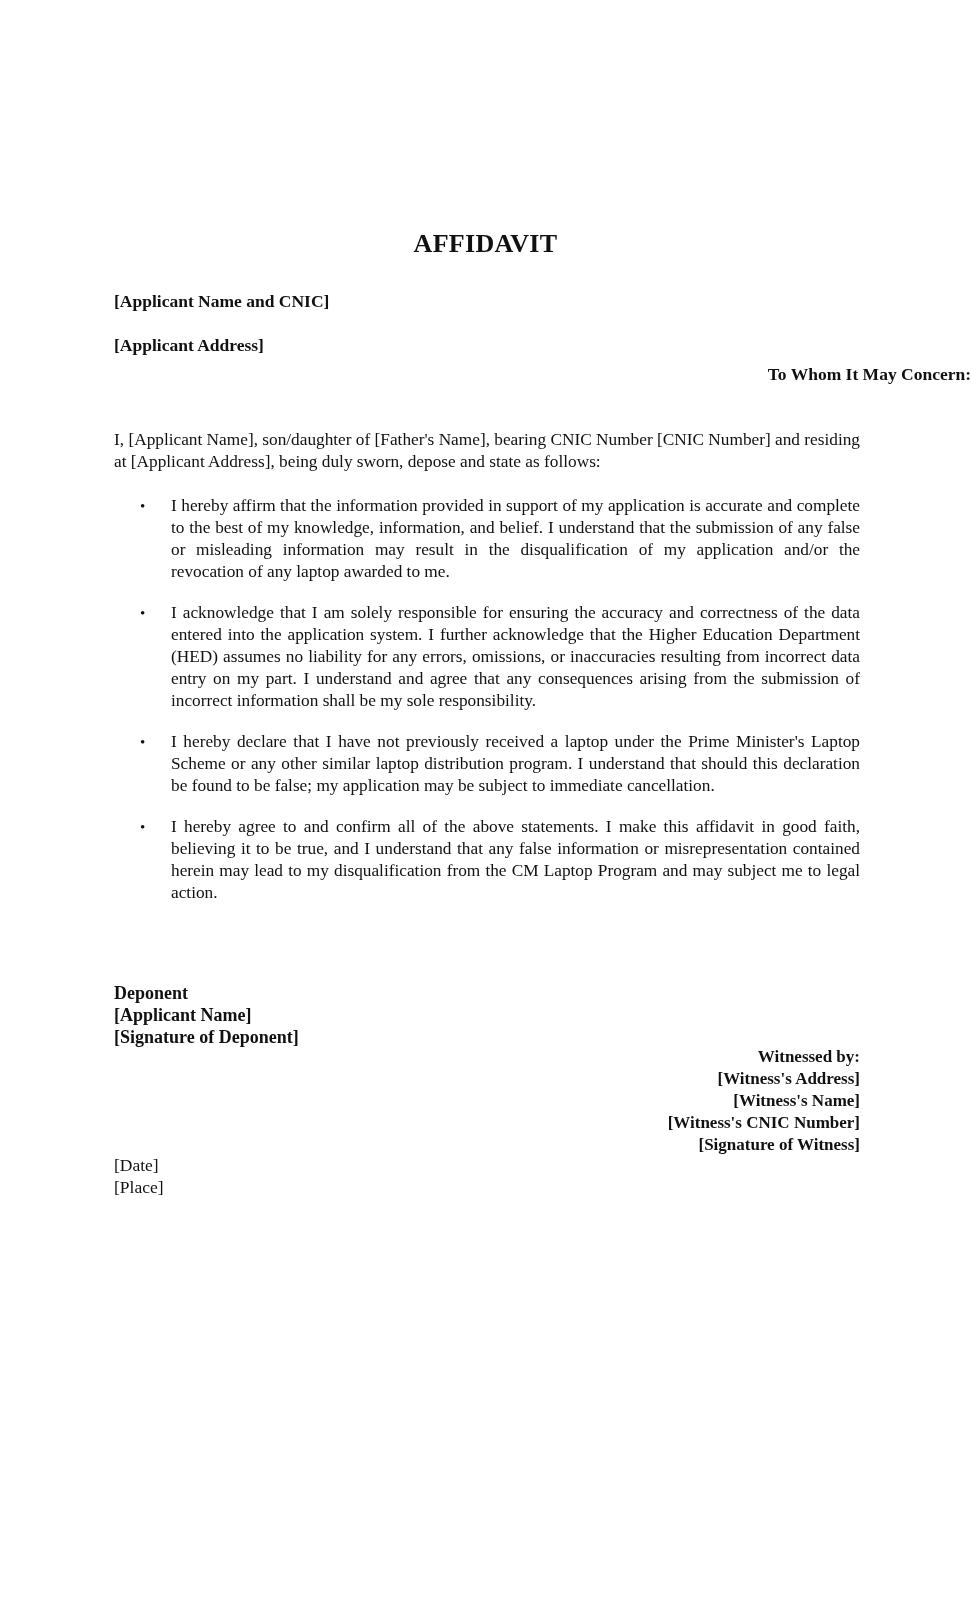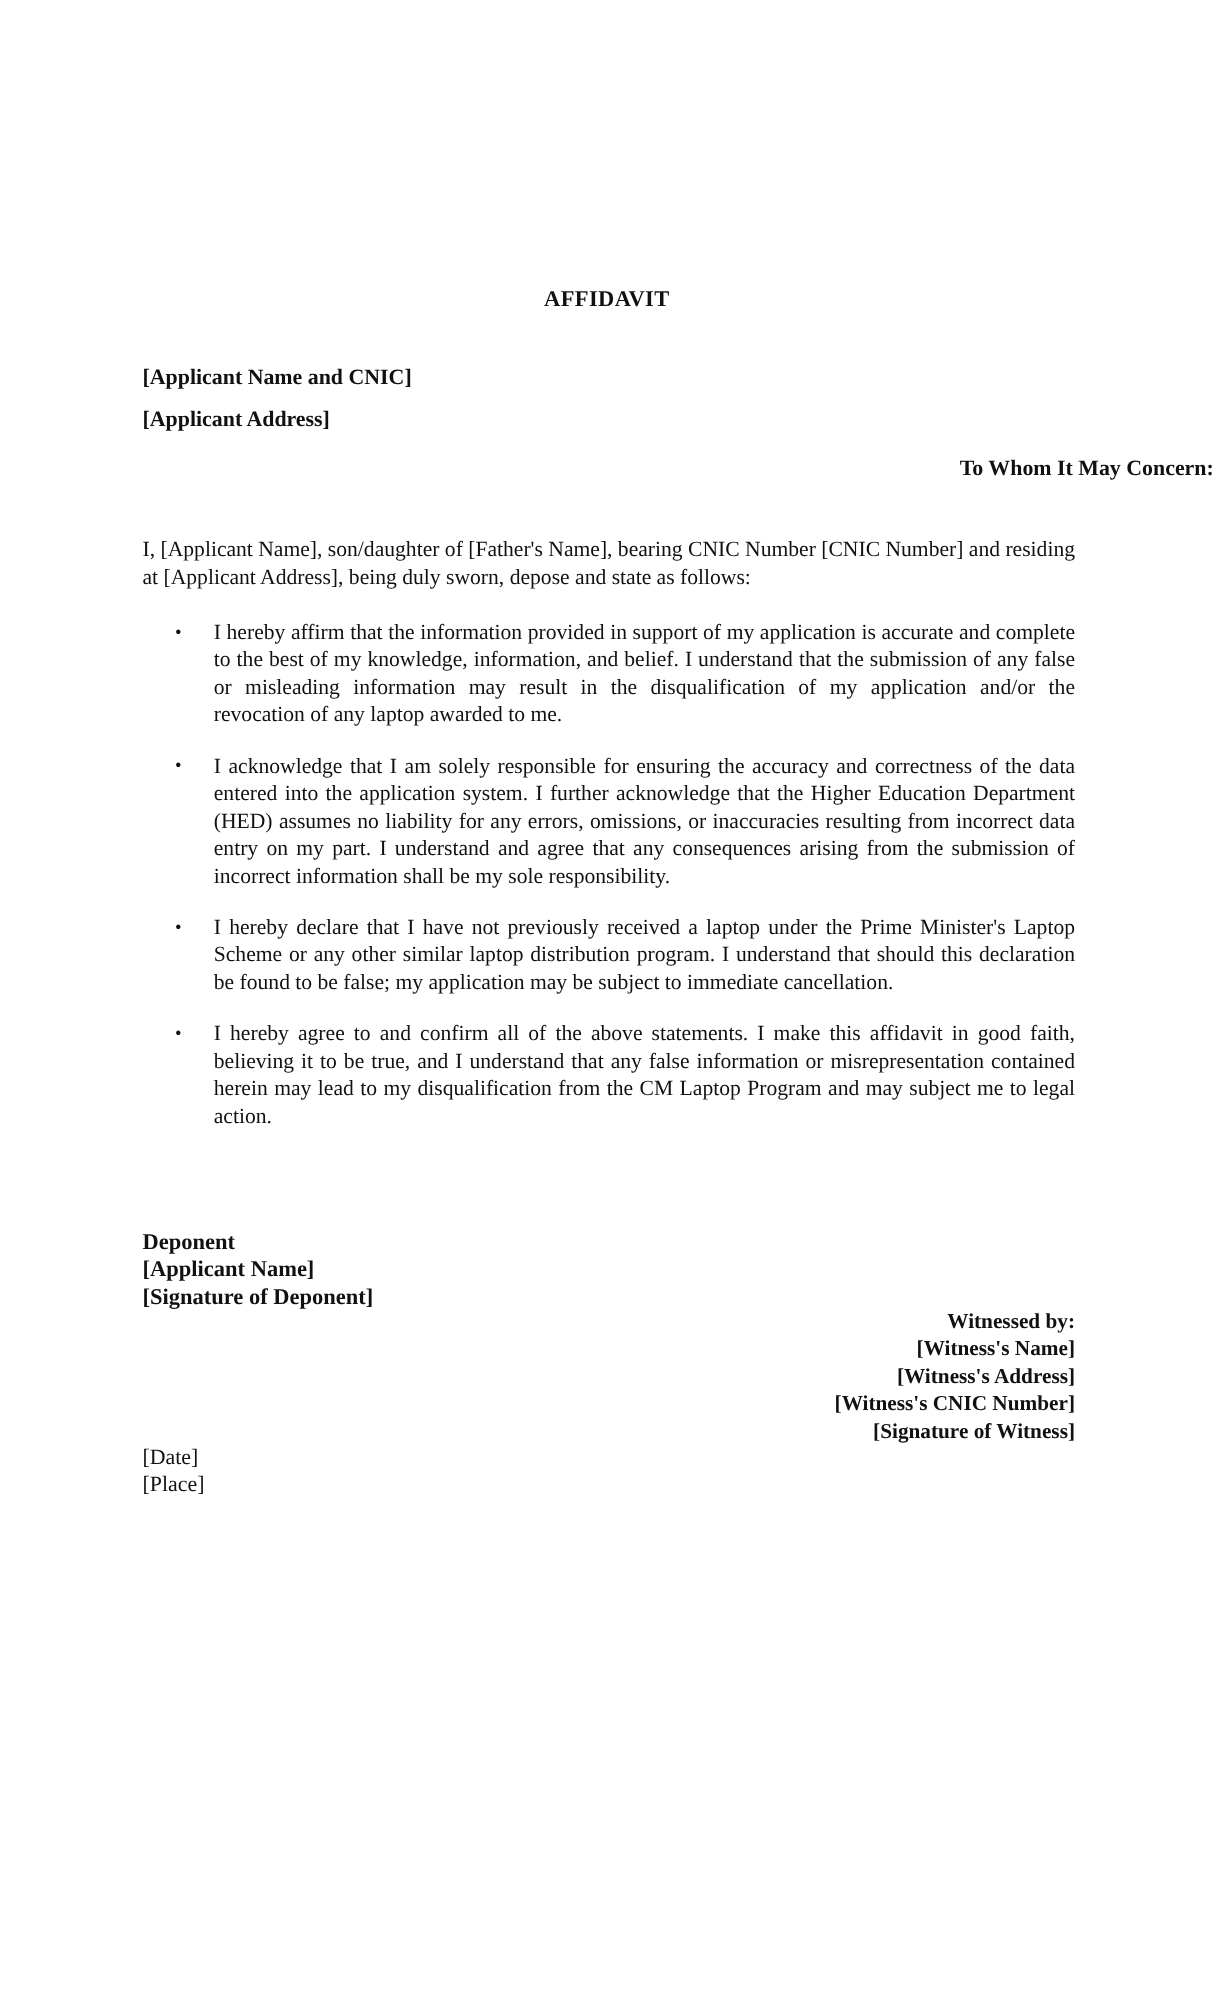--- a/index.html
+++ b/index.html
@@ -1,39 +1,39 @@
 <!DOCTYPE html>
 <html><head>
   <meta charset="utf-8">
   <style>
     html, body { margin: 0; padding: 0; background: #ffffff; }
     body { width: 971px; height: 1599px; position: relative; overflow: hidden;
       font-family: "Liberation Serif", "DejaVu Serif", serif; color: #111111; }
     .page { position: absolute; left: 0; top: 0; width: 971px; height: 1599px; background: #fff; }
     .abs { position: absolute; margin: 0; }
-    .title { left: 0; width: 971px; top: 229px; text-align: center; font-weight: bold; font-size: 18px; letter-spacing: 0.3px; }
+    .title { left: 0; width: 971px; top: 229px; text-align: center; font-weight: bold; font-size: 26px; letter-spacing: 0.3px; }
     .hdr { left: 114px; font-weight: bold; font-size: 17.5px; }
     .salutation { left: 0; width: 971px; top: 364px; text-align: right; font-weight: bold; font-size: 17.5px; }
     .para { left: 114px; width: 746px; font-size: 17.3px; line-height: 22px; text-align: justify; }
     .bullets { left: 114px; width: 746px; top: 495px; padding: 0; list-style: none; }
     .bullet-item { position: relative; padding-left: 57px; font-size: 17.3px; line-height: 22px; text-align: justify; margin-bottom: 19px; }
     .bullet-dot { position: absolute; left: 26px; top: 0; font-size: 15px; }
     .sig-left { left: 114px; top: 982px; font-weight: bold; font-size: 18px; line-height: 22px; }
     .sig-right { left: 560px; width: 300px; top: 1046px; text-align: right; font-weight: bold; font-size: 17px; line-height: 22px; }
     .sig-bottom { left: 114px; top: 1154px; font-weight: normal; font-size: 17.5px; line-height: 22px; }
     .line { display: block; white-space: nowrap; }
   </style>
 </head>
 <body>
 
 <div class="page">
   <h1 class="abs title">AFFIDAVIT</h1>
 
   <p class="abs hdr" style="top:279px;margin-top:12px;">[Applicant Name and CNIC]</p>
-  <p class="abs hdr" style="top:325px;">[Applicant Address]</p>
+  <p class="abs hdr" style="top:335px;">[Applicant Address]</p>
 
   <p class="abs salutation">To Whom It May Concern:</p>
 
   <p class="abs para" style="top:429px;">I, [Applicant Name], son/daughter of [Father's Name], bearing CNIC Number [CNIC Number] and residing at [Applicant Address], being duly sworn, depose and state as follows:</p>
 
   <ul class="abs bullets">
     <li class="bullet-item">
       <span class="bullet-dot">•</span>
       <span>I hereby affirm that the information provided in support of my application is accurate and complete to the best of my knowledge, information, and belief. I understand that the submission of any false or misleading information may result in the disqualification of my application and/or the revocation of any laptop awarded to me.</span>
     </li>
@@ -52,22 +52,22 @@
   </ul>
 
   <div class="abs sig-left">
     <span class="line">Deponent</span>
     <span class="line">[Applicant Name]</span>
     <span class="line">[Signature of Deponent]</span>
   </div>
 
   <div class="abs sig-right">
     <span class="line">Witnessed by:</span>
+    <span class="line">[Witness's Address]</span>
     <span class="line">[Witness's Name]</span>
-    <span class="line">[Witness's Address]</span>
     <span class="line">[Witness's CNIC Number]</span>
     <span class="line">[Signature of Witness]</span>
   </div>
 
   <div class="abs sig-bottom">
     <span class="line">[Date]</span>
     <span class="line">[Place]</span>
   </div>
 </div>
 

